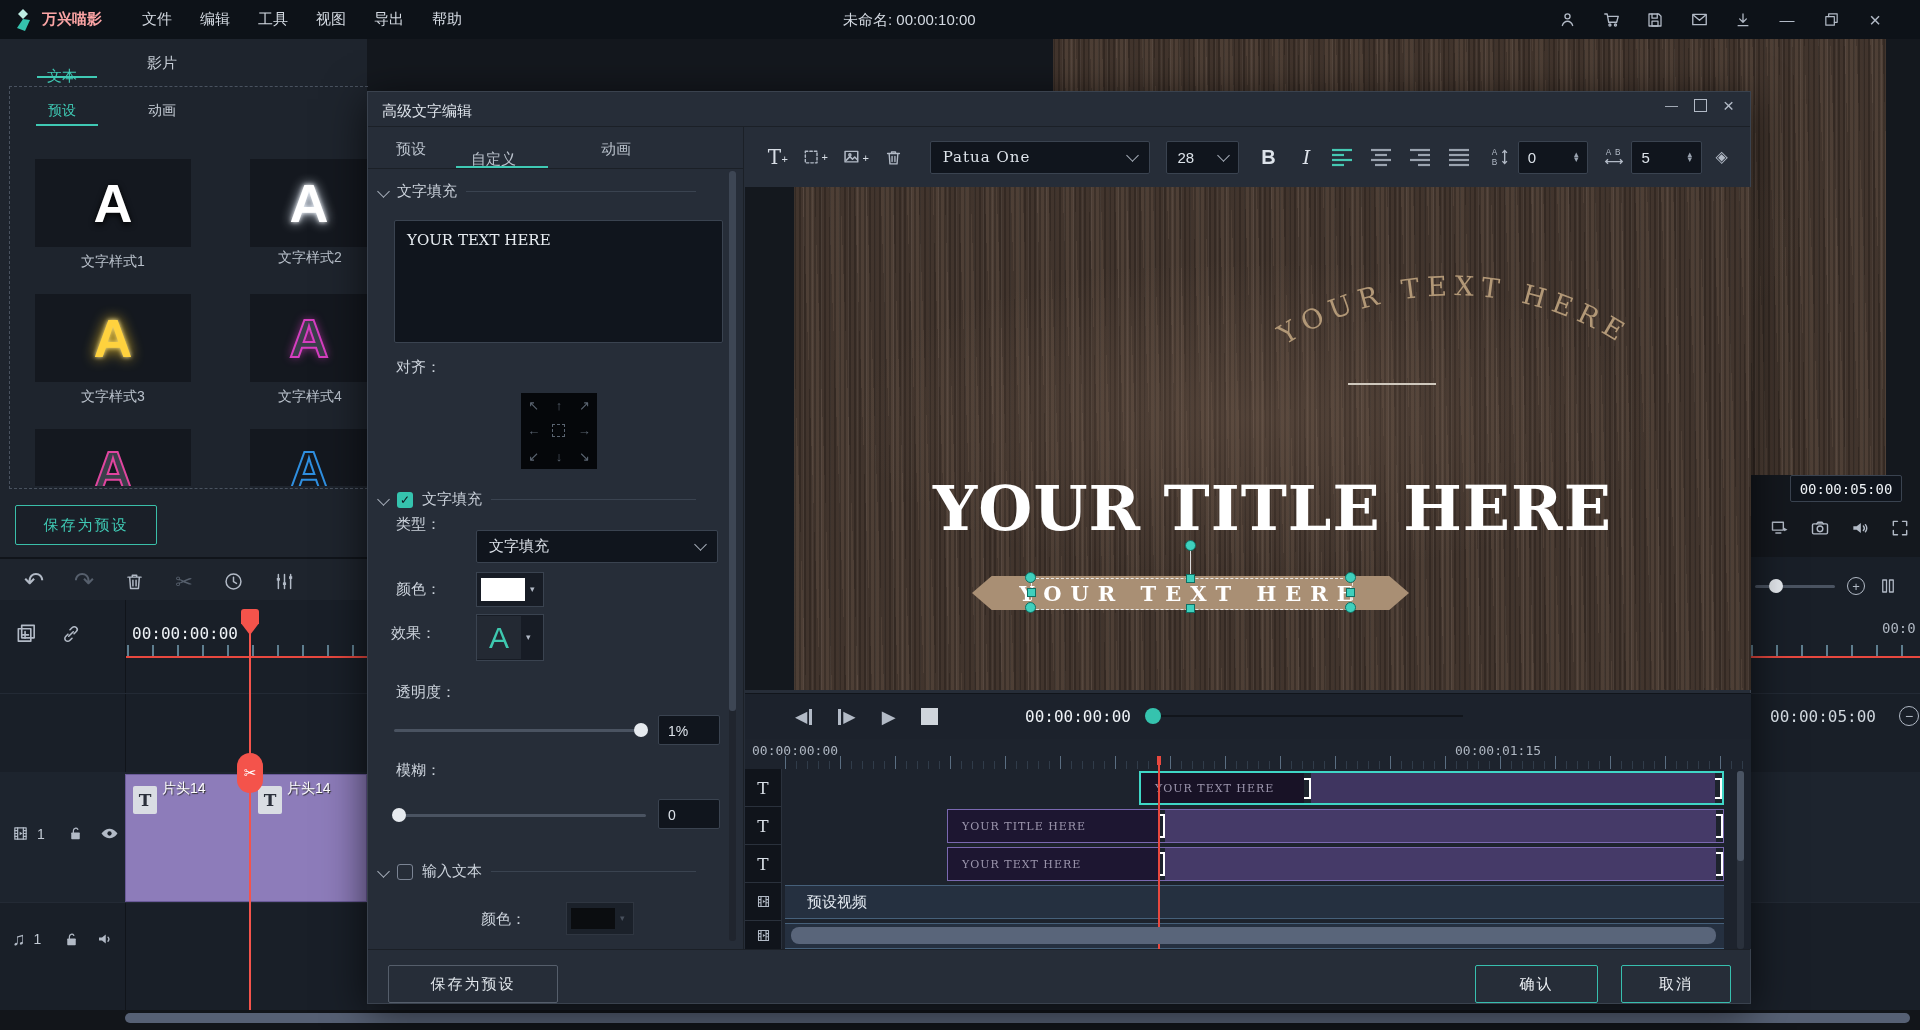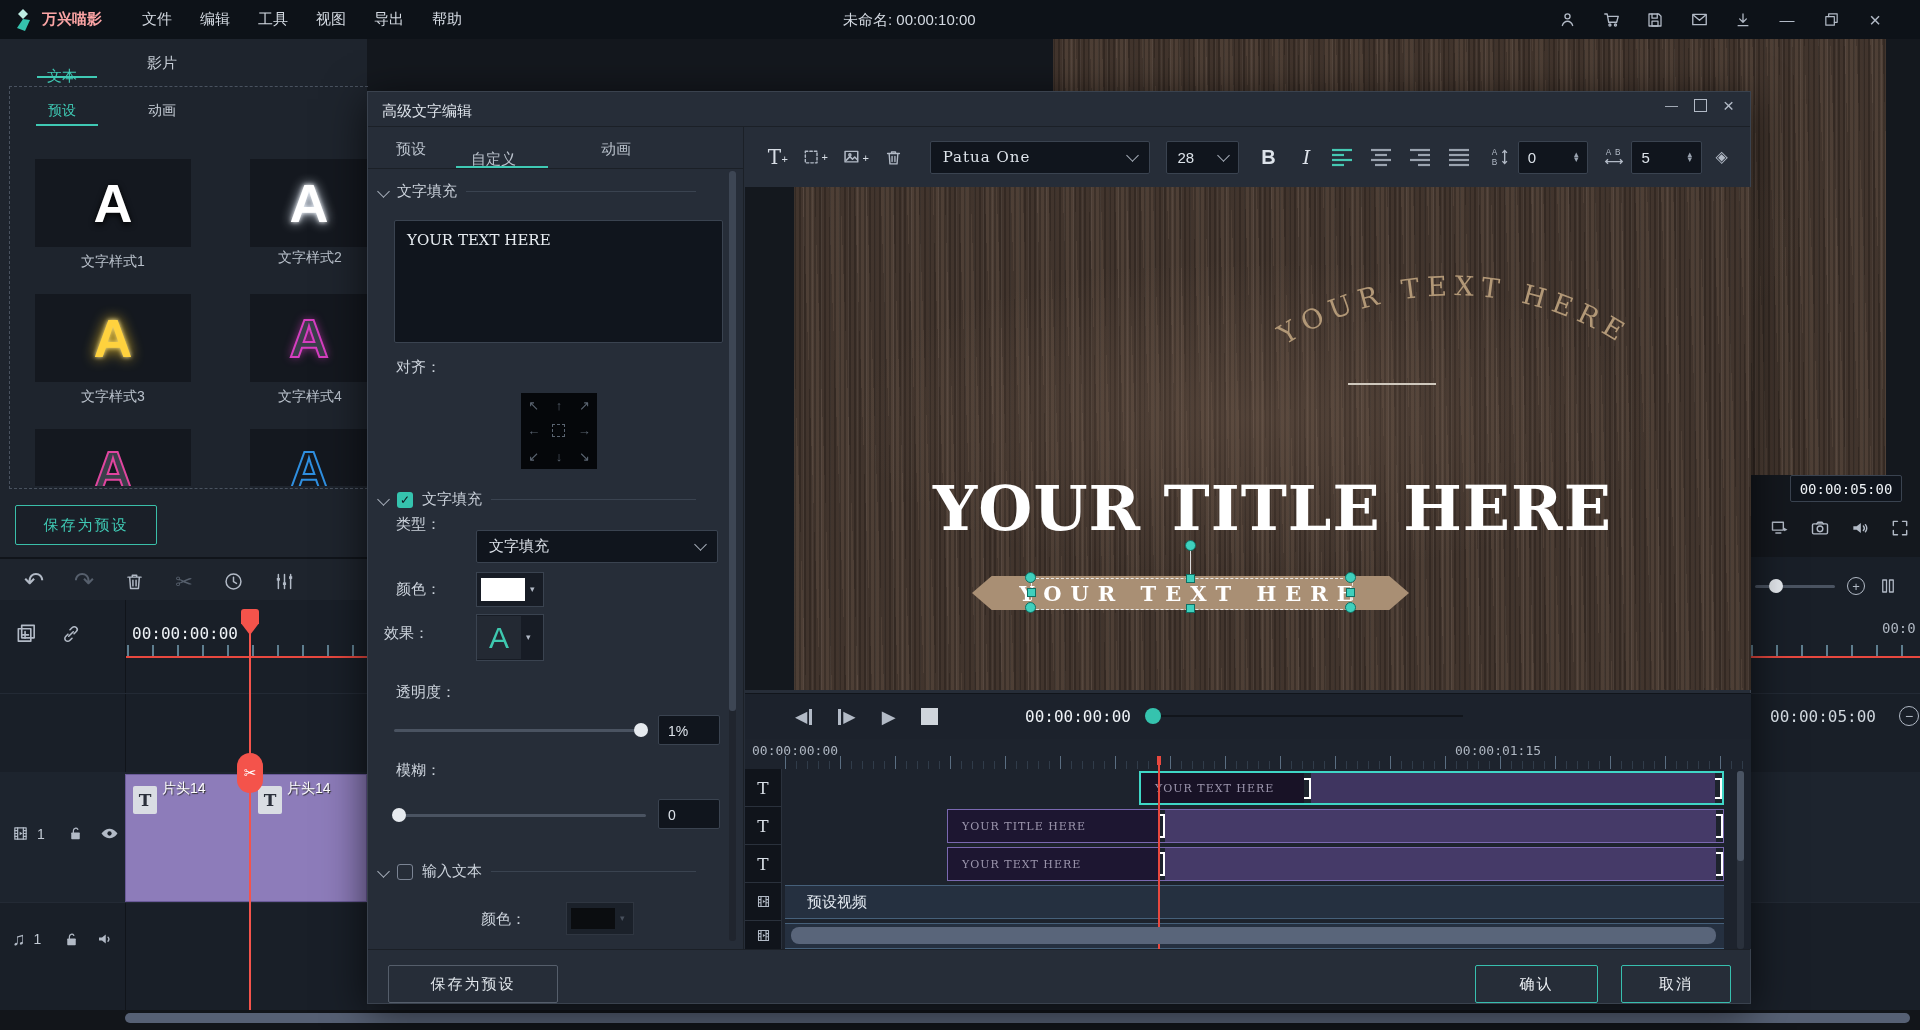--- a/index.html
+++ b/index.html
@@ -364,21 +364,21 @@
         <span style="font-size:15px;color:#dde3ea;">文字填充</span>
         <span class="chev" style="margin-top:-4px;"></span>
       </div>
 
       <div class="abs sec-label" style="left:28px;top:453px;">颜色：</div>
       <div class="abs row" style="left:108px;top:445px;width:68px;height:35px;background:#171c25;border:1px solid #3a4350;box-sizing:border-box;">
         <div style="width:44px;height:23px;background:#ffffff;margin-left:4px;"></div>
         <span class="glyph" style="font-size:9px;margin-left:5px;">▾</span>
       </div>
 
-      <div class="abs sec-label" style="left:16px;top:497px;text-align:center;">效果：</div>
+      <div class="abs sec-label" style="left:23px;top:497px;text-align:center;">效果：</div>
       <div class="abs row" style="left:108px;top:487px;width:68px;height:47px;background:#171c25;border:1px solid #3a4350;box-sizing:border-box;">
         <div style="width:44px;height:43px;background:#232933;display:flex;align-items:center;justify-content:center;font-size:30px;color:#3ec9b0;font-family:'Liberation Sans',sans-serif;">A</div>
         <span class="glyph" style="font-size:9px;margin-left:5px;">▾</span>
       </div>
 
       <div class="abs sec-label" style="left:28px;top:556px;">透明度：</div>
       <div class="abs slider-track" style="left:26px;top:602px;width:252px;">
         <div class="slider-handle" style="position:absolute;right:-2px;top:-6px;"></div>
       </div>
       <div class="abs input-dark" style="left:290px;top:588px;width:62px;height:30px;line-height:30px;padding-left:9px;font-size:14px;color:#dde3ea;">1%</div>

